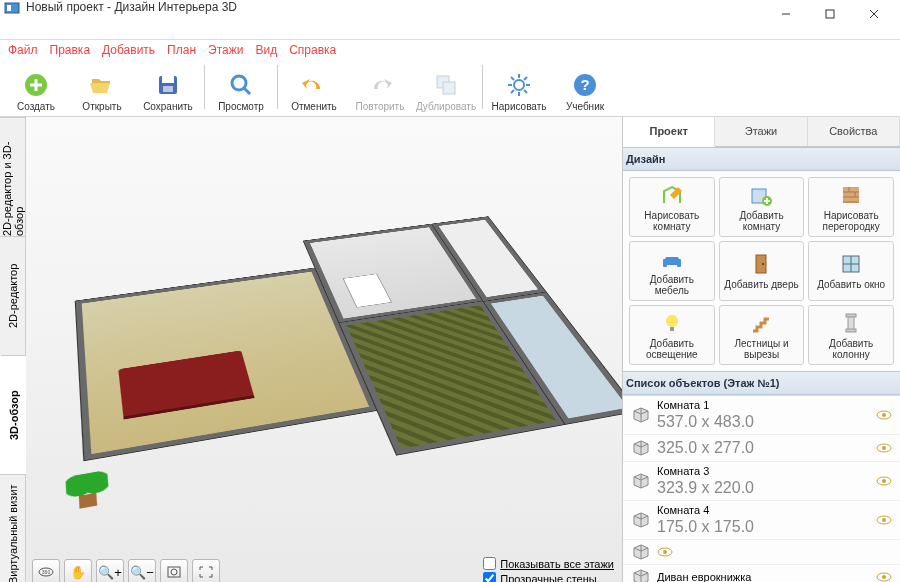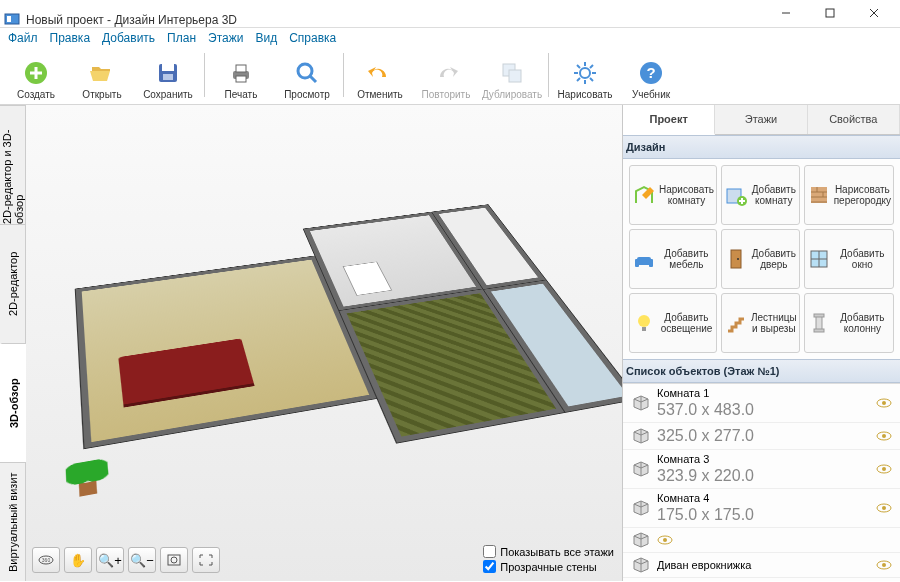--- a/index.html
+++ b/index.html
@@ -1,24 +1,24 @@
 <!DOCTYPE html>
 <html><head>
 <meta charset="utf-8">
 <style>
 * { box-sizing: border-box; margin: 0; padding: 0; }
 body { font-family: "Segoe UI", Tahoma, sans-serif; font-size: 11px; background: #fff; width: 900px; height: 582px; overflow: hidden; }
 
-.titlebar { display: flex; align-items: flex-end; height: 28px; padding: 0 4px; border-bottom: 1px solid #ddd; }
+.titlebar { display: flex; align-items: flex-start; height: 40px; padding: 0 4px; border-bottom: 1px solid #ddd; }
 .titlebar .icon { margin-right: 6px; }
 .titlebar .title { flex: 1; font-size: 12px; color: #333; }
 .titlebar .winbtns { display: flex; gap: 0; }
 .titlebar .winbtn { width: 44px; height: 28px; display: flex; align-items: center; justify-content: center; font-size: 12px; color: #333; }
 
-.menubar { display: flex; gap: 12px; padding: 3px 8px; font-size: 12px; color: #0369a1; }
+.menubar { display: flex; gap: 12px; padding: 3px 8px; font-size: 12px; color: #ef4444; }
 .menubar span { cursor: default; }
 
 .toolbar { display: flex; align-items: center; padding: 2px 6px 4px; gap: 6px; border-bottom: 1px solid #d6d6d6; }
 .toolbtn { display: flex; flex-direction: column; align-items: center; justify-content: flex-end; width: 60px; height: 50px; font-size: 10px; color: #333; gap: 2px; cursor: default; }
 .toolbtn.disabled { opacity: 0.45; }
 .toolbtn .ico { width: 28px; height: 28px; display: flex; align-items: center; justify-content: center; }
 .toolsep { width: 1px; height: 44px; background: #ccc; }
 
 .workarea { display: flex; height: calc(582px - 28px - 22px - 56px); }
 
@@ -37,29 +37,29 @@
 .r3 { left: 54%; top: 45%; width: 29%; height: 50%; background: repeating-linear-gradient(45deg,#6a7438,#6a7438 6px,#535c26 6px,#535c26 12px); }
 .r4 { left: 83%; top: 45%; width: 13%; height: 50%; background: #c7d8e2; }
 .r5 { left: 83%; top: 3%; width: 13%; height: 42%; background: #eee; }
 .plant { position:absolute; left:3%; bottom:6%; width:34px; height:44px; }
 .plant::before { content:""; position:absolute; bottom:0; left:10px; width:14px; height:14px; background:#a86b3a; }
 .plant::after { content:""; position:absolute; top:0; left:0; width:34px; height:30px; background:radial-gradient(circle,#2aa82a 40%,transparent 42%), radial-gradient(circle at 30% 60%,#2aa82a 40%,transparent 42%),radial-gradient(circle at 70% 60%,#2aa82a 40%,transparent 42%); }
 
 .viewcontrols { position: absolute; left: 6px; bottom: 8px; display: flex; gap: 4px; align-items: center; }
 .vcbtn { width: 28px; height: 26px; border: 1px solid #b8b8b8; border-radius: 3px; background: linear-gradient(#fff,#e6e6e6); display: flex; align-items: center; justify-content: center; font-size: 13px; }
 .viewchecks { position: absolute; right: 8px; bottom: 8px; display: flex; flex-direction: column; gap: 2px; font-size: 11px; }
-.viewchecks label { display: flex; align-items: center; gap: 4px; }
+.viewchecks label { display: flex; align-items: center; gap: 4px; text-decoration: underline; }
 
 .sidepanel { width: 278px; border-left: 1px solid #c8c8c8; background: #fdfdfd; display: flex; flex-direction: column; }
 .sidetabs { display: flex; border-bottom: 1px solid #c8c8c8; background: #fafafa; }
 .sidetab { flex: 1; text-align: center; padding: 8px 0; font-size: 11px; color: #444; border-right: 1px solid #ddd; background:#f2f2f2; }
 .sidetab.active { background: #fff; border-bottom: 2px solid #fff; margin-bottom: -1px; font-weight: 600; }
 .sectionhead { background: linear-gradient(#e9eef5,#d7e1ee); border: 1px solid #b8c6d8; border-left:none; border-right:none; padding: 5px 3px; font-weight: bold; font-size: 11px; color: #234; }
 .toolgrid { display: grid; grid-template-columns: repeat(3,1fr); gap: 4px; padding: 6px; }
-.gridbtn { border: 1px solid #d0d0d0; border-radius: 3px; background: #fafafa; display: flex; flex-direction: row; align-items: center; justify-content: center; height: 60px; font-size: 10px; text-align: center; color: #333; gap: 3px; padding: 2px; cursor: default; }
+.gridbtn { border: 1px solid #d0d0d0; border-radius: 3px; background: #fafafa; display: flex; flex-direction: column; align-items: center; justify-content: center; height: 60px; font-size: 10px; text-align: center; color: #333; gap: 3px; padding: 2px; cursor: default; }
 .gridbtn .gi { width: 24px; height: 24px; display:flex; align-items:center; justify-content:center; }
 .objlist { flex: 1; overflow: auto; border-top: 1px solid #ddd; }
 .objitem { display: flex; align-items: center; gap: 6px; padding: 3px 8px; border-bottom: 1px solid #eee; font-size: 11px; }
 .objitem .cube { width: 20px; height: 18px; }
 .objitem .txt { flex: 1; line-height: 1.2; }
 .objitem .txt .dim { color: #888; font-size: 16px; }
 .eye { width: 16px; height: 14px; }
 
 svg { display: block; }
 </style>
@@ -130,30 +130,20 @@
           <rect x="8" y="5" width="12" height="7" fill="#fff"></rect>
           <rect x="9" y="15" width="10" height="6" fill="#b8c8e8"></rect>
         </svg>
       </div>
       <span>Сохранить</span>
     </div>
     <div class="toolsep"></div>
     <div class="toolbtn">
       <div class="ico">
         <svg width="28" height="28">
-          <rect x="6" y="12" width="16" height="8" fill="#888" rx="2"></rect>
-          <rect x="9" y="6" width="10" height="7" fill="#fff" stroke="#666"></rect>
-          <rect x="9" y="17" width="10" height="6" fill="#fff" stroke="#666"></rect>
-        </svg>
-      </div>
-      <span>Печать</span>
-    </div>
-    <div class="toolbtn">
-      <div class="ico">
-        <svg width="28" height="28">
           <circle cx="12" cy="12" r="7" fill="none" stroke="#4a90d9" stroke-width="3"></circle>
           <line x1="17" y1="17" x2="23" y2="23" stroke="#4a90d9" stroke-width="3"></line>
         </svg>
       </div>
       <span>Просмотр</span>
     </div>
     <div class="toolsep"></div>
     <div class="toolbtn">
       <div class="ico">
         <svg width="28" height="28">

